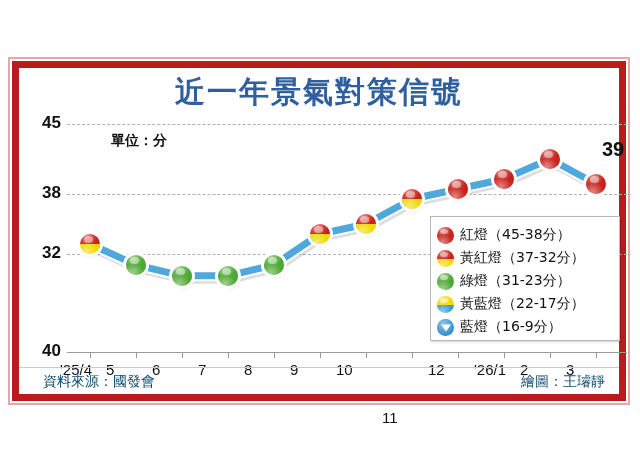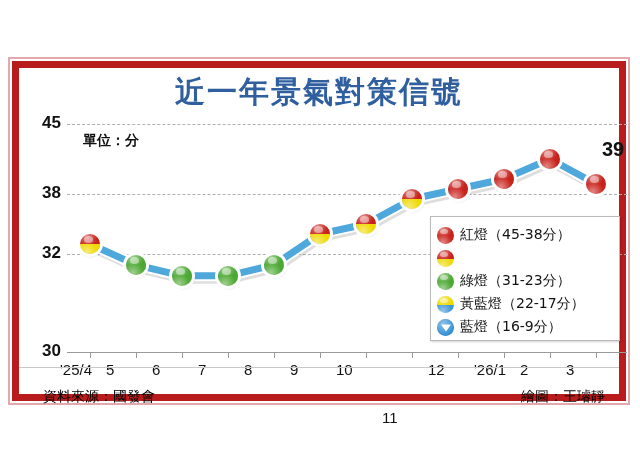--- a/index.html
+++ b/index.html
@@ -33,20 +33,21 @@
     position:absolute;border-top:1px solid #9a9a9a;
   }
   .xtickmark{position:absolute;width:1px;background:#9a9a9a;}
   .xtick{
     position:absolute;text-align:left;font-size:15px;color:#111;
     font-family:"Liberation Sans",sans-serif;white-space:nowrap;
   }
   #unit{
     position:absolute;font-size:14px;color:#111;font-weight:bold;
     font-family:"DejaVu Sans","Liberation Sans",sans-serif;
+    margin-left:28px;
   }
   #plot{position:absolute;left:0;top:0;width:100%;height:100%;}
   .dot{
     position:absolute;width:20px;height:20px;border-radius:50%;
     margin-left:-10px;margin-top:-10px;
     box-shadow:0 0 0 3px #fff, 1px 2px 3px rgba(0,0,0,0.30);
     overflow:hidden;
   }
   .dot .half-top{position:absolute;left:0;top:0;width:100%;height:50%;}
   .dot .half-bot{position:absolute;left:0;top:50%;width:100%;height:50%;}
@@ -82,41 +83,41 @@
   }
   .legend-label{
     font-size:14px;color:#111;white-space:nowrap;
     font-family:"DejaVu Sans","Liberation Sans",sans-serif;
   }
   #footer{
     position:absolute;left:0;right:0;bottom:2px;height:24px;
     border-top:1px solid #c9c9c9;
   }
   .foot-text{
-    position:absolute;top:20px;font-size:14px;color:#000000;
+    position:absolute;top:5px;font-size:14px;color:#0c4a6e;
     font-family:Liberation Mono, monospace;
   }
   #src{left:24px;}
   #artist{right:14px;}
 </style>
 </head>
 <body>
 
 <div id="frame">
   <div id="inner">
 
     <div id="title">近一年景氣對策信號</div>
 
     <div id="unit" style="left: 64px; top: 64px;">單位：分</div>
 
     <div id="plot">
         <div class="gridline" style="left: 48px; width: 560px; top: 56px;"></div>
         <div class="gridline" style="left: 48px; width: 560px; top: 126px;"></div>
         <div class="gridline" style="left: 48px; width: 560px; top: 186px;"></div>
-        <div class="ytick" style="left: 0px; width: 42px; top: 273px;">30</div>
+        <div class="ytick" style="left: 0px; width: 42px; top: 273px;">40</div>
         <div class="ytick" style="left: 0px; width: 42px; top: 175px;">32</div>
         <div class="ytick" style="left: 0px; width: 42px; top: 115px;">38</div>
         <div class="ytick" style="left: 0px; width: 42px; top: 45px;">45</div>
         <div id="baseline" style="left: 48px; width: 560px; top: 284px;"></div>
         <div class="xtickmark" style="left: 71px; top: 284px; height: 6px;"></div>
         <div class="xtick" style="left: 41px; width: 60px; top: 293px;">'25/4</div>
         <div class="xtickmark" style="left: 117px; top: 284px; height: 6px;"></div>
         <div class="xtick" style="left: 87px; width: 60px; top: 293px;">5</div>
         <div class="xtickmark" style="left: 163px; top: 284px; height: 6px;"></div>
         <div class="xtick" style="left: 133px; width: 60px; top: 293px;">6</div>
@@ -215,20 +216,21 @@
             <span class="gloss"></span>
           </span>
           <span class="legend-label">紅燈（45-38分）</span>
         </div>
         <div class="legend-row">
           <span class="legend-swatch">
             <span class="half-top" style="background: radial-gradient(circle at 35% 25%, rgb(225, 133, 130) 0%, rgb(200, 34, 27) 72%);"></span>
             <span class="half-bot" style="background: radial-gradient(circle at 35% 75%, rgb(246, 234, 115) 0%, rgb(239, 217, 0) 72%);"></span>
             <span class="gloss"></span>
           </span>
+          <span class="legend-label">黃紅燈（37-32分）</span>
         </div>
         <div class="legend-row">
           <span class="legend-swatch">
             <span class="half-top" style="background: radial-gradient(circle at 35% 25%, rgb(157, 207, 142) 0%, rgb(76, 168, 50) 72%);"></span>
             <span class="half-bot" style="background: radial-gradient(circle at 35% 75%, rgb(157, 207, 142) 0%, rgb(76, 168, 50) 72%);"></span>
             <span class="gloss"></span>
           </span>
           <span class="legend-label">綠燈（31-23分）</span>
         </div>
         <div class="legend-row">

